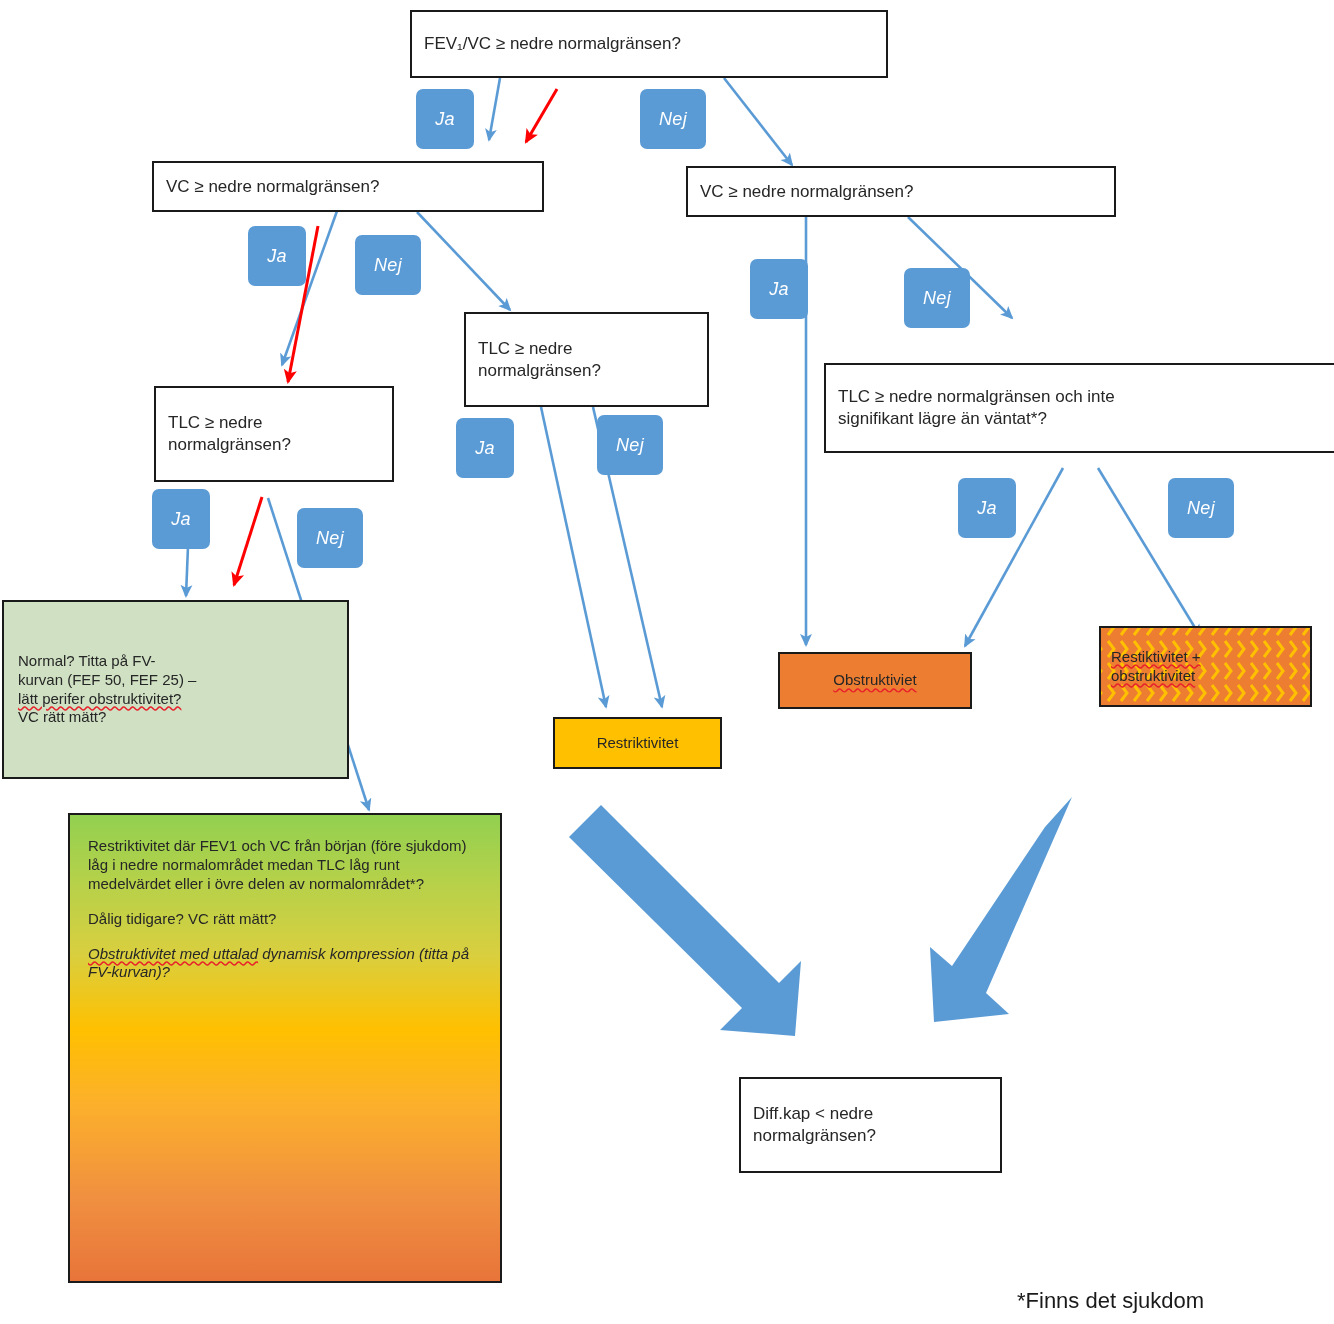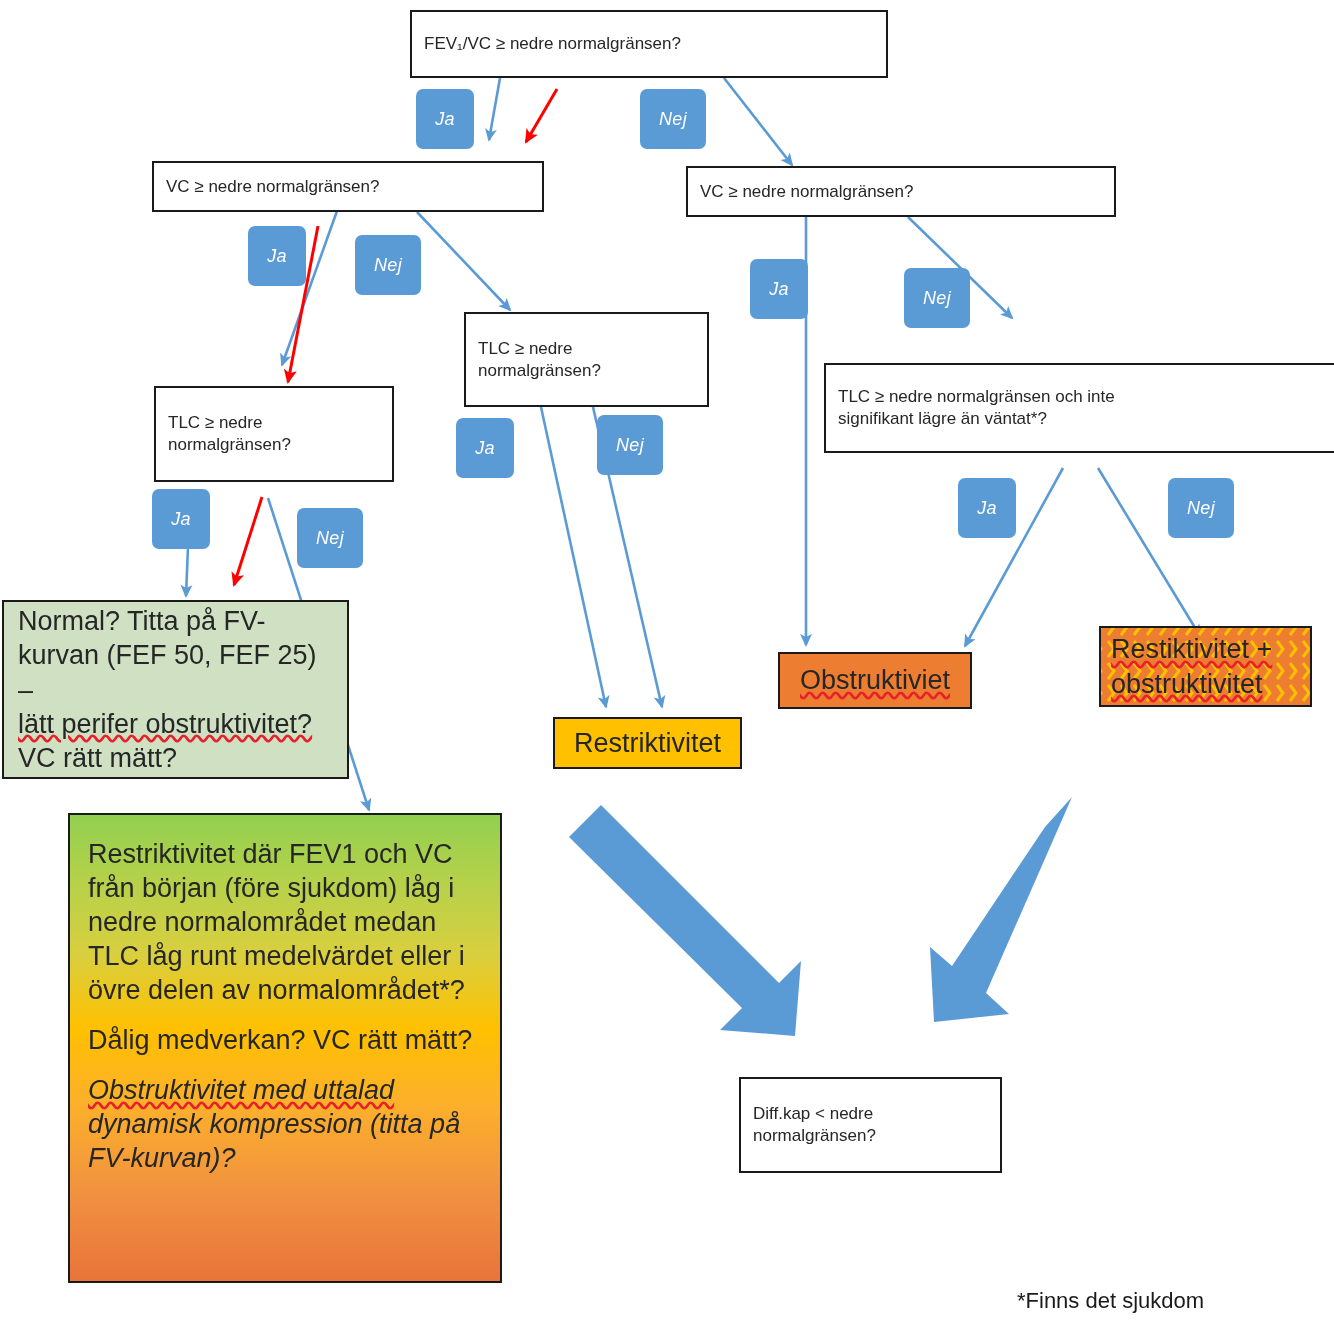--- a/index.html
+++ b/index.html
@@ -48,21 +48,21 @@
     font-size: 18px;
     display: flex;
     align-items: center;
     justify-content: center;
     letter-spacing: .3px;
   }
   .outcome {
     position: absolute;
     box-sizing: border-box;
     border: 2px solid #1a1a1a;
-    font-size: 27px;
+    font-size: 15px;
     line-height: 1.26;
     color: #262626;
     display: flex;
     flex-direction: column;
     justify-content: center;
     padding: 4px 10px;
   }
   .sq-red { text-decoration: underline; text-decoration-style: wavy;
             text-decoration-color: #e8202a; text-underline-offset: 2px; }
   .green-box { background: #cfe0c3; }
@@ -214,30 +214,30 @@
 
   <div class="outcome grad-box" style="left:68px; top:813px; width:434px; height:470px; padding:22px 18px; justify-content:flex-start;">
     <p>
       <span class="ln">Restriktivitet där FEV1 och VC</span>
       <span class="ln">från början (före sjukdom) låg i</span>
       <span class="ln">nedre normalområdet medan</span>
       <span class="ln">TLC låg runt medelvärdet eller i</span>
       <span class="ln">övre delen av normalområdet*?</span>
     </p>
     <p>
-      <span class="ln">Dålig medverkan? VC rätt mätt?</span>
+      <span class="ln">Dålig tidigare? VC rätt mätt?</span>
     </p>
     <p>
       <span class="ln sq-red">Obstruktivitet med uttalad</span>
       <span class="ln">dynamisk kompression (titta på</span>
       <span class="ln">FV-kurvan)?</span>
     </p>
   </div>
 
-  <div class="outcome yellow-box" style="left:553px; top:717px; width:189px; height:52px; align-items:center;">
+  <div class="outcome yellow-box" style="left:553px; top:717px; width:169px; height:52px; align-items:center;">
     <span class="ln">Restriktivitet</span>
   </div>
 
   <div class="outcome orange-box" style="left:778px; top:652px; width:194px; height:57px; align-items:center;">
     <span class="ln sq-red">Obstruktiviet</span>
   </div>
 
   <div class="outcome pattern-box" style="left:1099px; top:626px; width:213px; height:81px; background:transparent; padding:2px 10px;">
     <span class="ln sq-red">Restiktivitet +</span>
     <span class="ln sq-red">obstruktivitet</span>

